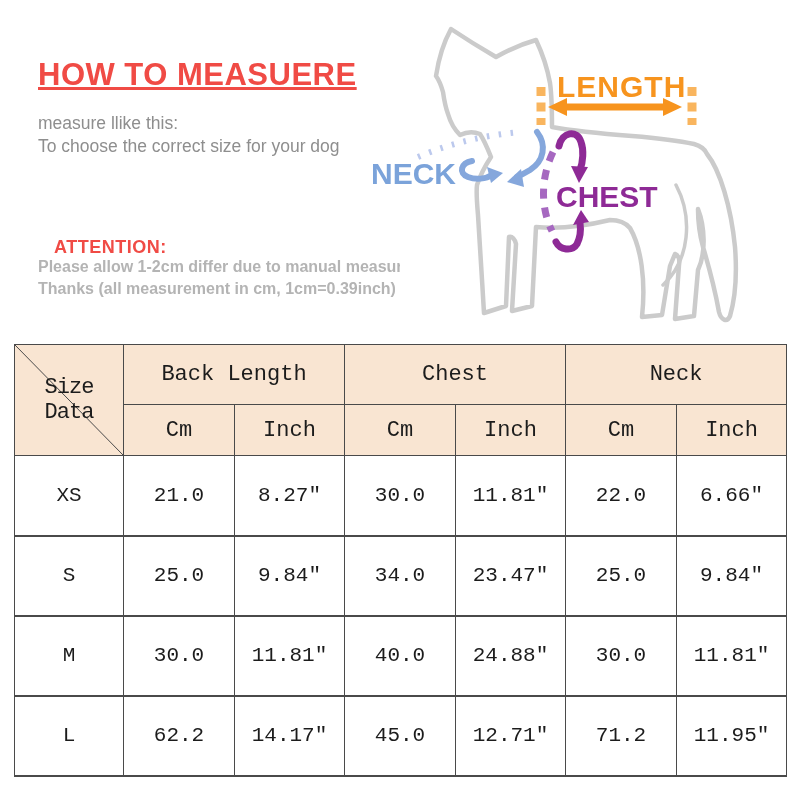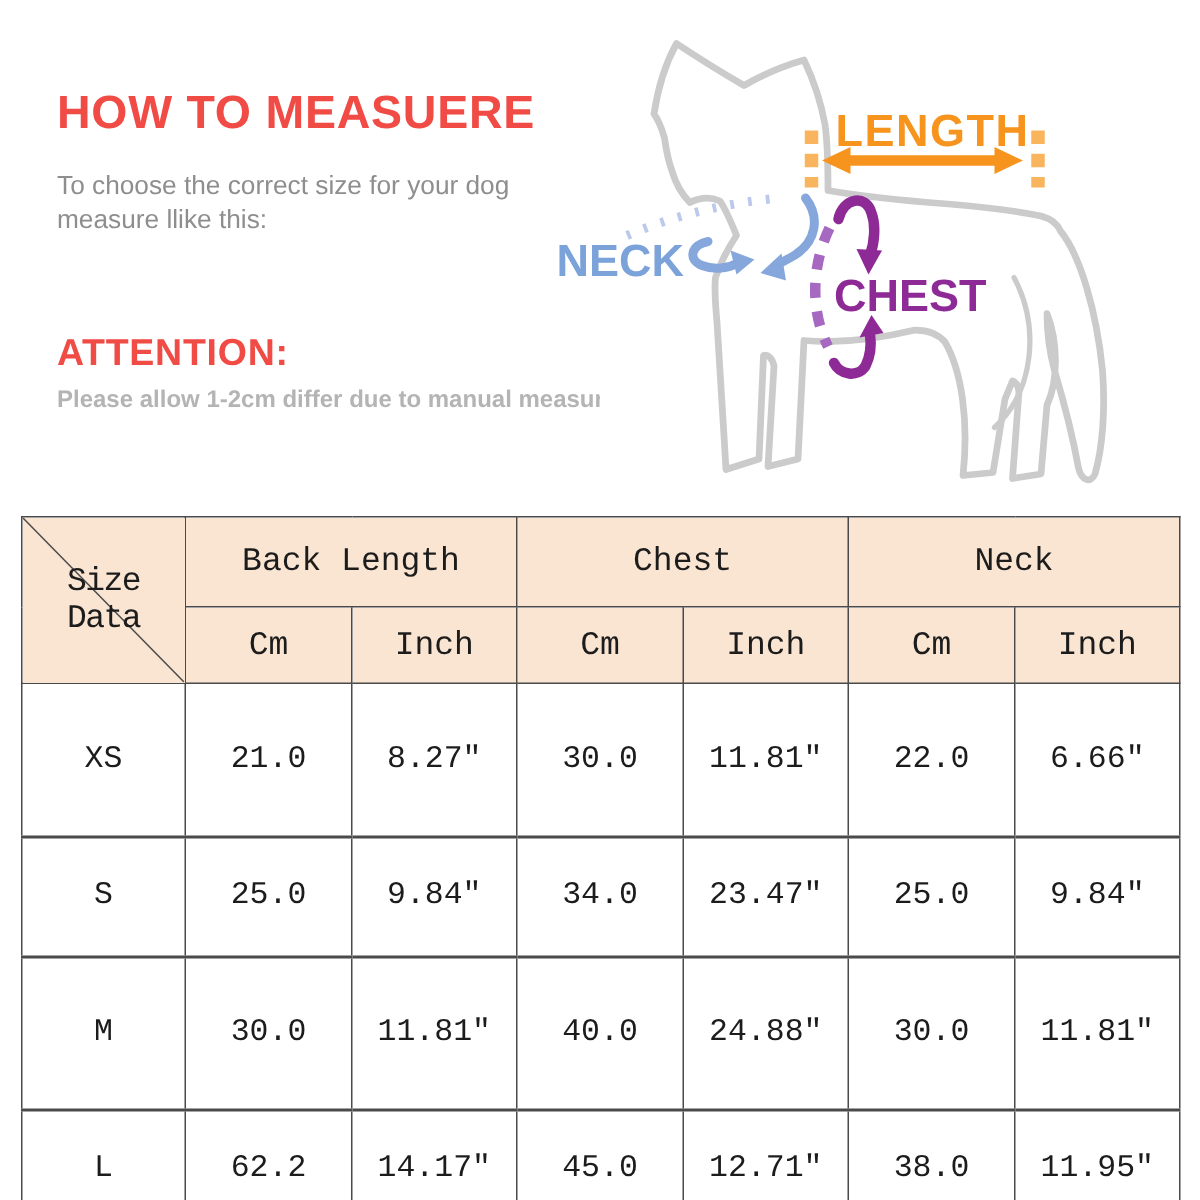--- a/index.html
+++ b/index.html
@@ -1,62 +1,63 @@
 <!DOCTYPE html>
 <html><head>
 <meta charset="utf-8">
 <style>
   html,body{margin:0;padding:0;background:#ffffff;}
   .canvas{position:relative;width:800px;height:800px;background:#ffffff;overflow:hidden;
           font-family:"Liberation Sans","DejaVu Sans",sans-serif;}
 
   
   .howto-title{position:absolute;left:38px;top:57px;margin:0;font-size:31px;font-weight:bold;
-               letter-spacing:.5px;color:#f04b45;}
+               letter-spacing:.5px;color:#f04b45;text-decoration:underline;}
   .howto-sub{position:absolute;left:38px;top:112px;font-size:17.5px;line-height:23px;color:#8e8e8e;}
-  .attention-title{position:absolute;left:38px;top:221px;margin:0;font-size:25px;font-weight:bold;
+  .attention-title{position:absolute;left:38px;top:221px;margin:16px;font-size:18px;font-weight:bold;
                letter-spacing:.5px;color:#f04b45;}
   .attention-sub{position:absolute;left:38px;top:256px;width:362px;font-size:16px;font-weight:bold;
                line-height:22px;color:#b4b4b4;white-space:nowrap;overflow:hidden;}
 
   
   .diagram{position:absolute;left:360px;top:15px;width:440px;height:330px;}
 
   
   .size-table{position:absolute;left:14px;top:344px;width:772px;border-collapse:collapse;
               table-layout:fixed;color:#1c1c1c;
               font-family:"Liberation Mono","DejaVu Sans Mono",monospace;}
   .size-table th,.size-table td{border:1px solid #4a4a4a;text-align:center;padding:0;
               overflow:hidden;font-weight:normal;}
   .size-table thead th{background:#f9e5d2;font-size:22px;}
   .size-table thead tr.group-row{height:60px;margin-left:38px;}
   .size-table thead tr.sub-row{height:51px;}
-  .size-table tbody tr{height:102px;}
+  .size-table tbody tr{height:80px;}
   .size-table tbody tr:nth-child(even){height:80px;}
   .size-table tbody td{font-size:21px;border-bottom-width:2px;}
   .corner-cell{position:relative;font-size:20px;letter-spacing:-1px;}
   .corner-cell .diag{position:absolute;left:0;top:0;width:100%;height:100%;}
   .corner-cell span{position:relative;}
 </style>
 </head>
 <body>
 
 <div class="canvas">
 
   <h1 class="howto-title">HOW TO MEASUERE</h1>
 
   <div class="howto-sub">
+    <div>measure llike this:</div>
     <div>To choose the correct size for your dog</div>
-    <div>measure llike this:</div>
   </div>
 
   <h2 class="attention-title">ATTENTION:</h2>
 
   <div class="attention-sub">
     <div>Please allow 1-2cm differ due to manual measureme</div>
+    <div>Thanks (all measurement in cm, 1cm=0.39inch)</div>
   </div>
 
   <svg class="diagram" viewBox="0 0 440 330" font-family="Liberation Sans, DejaVu Sans, sans-serif">
 
     <g stroke="#cbcbcb" stroke-width="4.5" fill="none" stroke-linejoin="round" stroke-linecap="round">
       <path d="M 100,120
                C 94,114 90,106 88,99 C 85,91 84,84 83,77 C 81,70 79,65 76,61
                Q 80,34 91,14 Q 112,28 136,42 Q 155,31 176,25 Q 186,46 190,68
                C 192,82 192,98 192,112
                C 214,116 246,119 272,121 C 296,123 320,126 334,129
@@ -174,19 +175,19 @@
         <td>24.88″</td>
         <td>30.0</td>
         <td>11.81″</td>
       </tr>
       <tr>
         <td>L</td>
         <td>62.2</td>
         <td>14.17″</td>
         <td>45.0</td>
         <td>12.71″</td>
-        <td>38.0</td>
+        <td>71.2</td>
         <td>11.95″</td>
       </tr>
     </tbody>
   </table>
 
 </div>
 
 </body></html>

